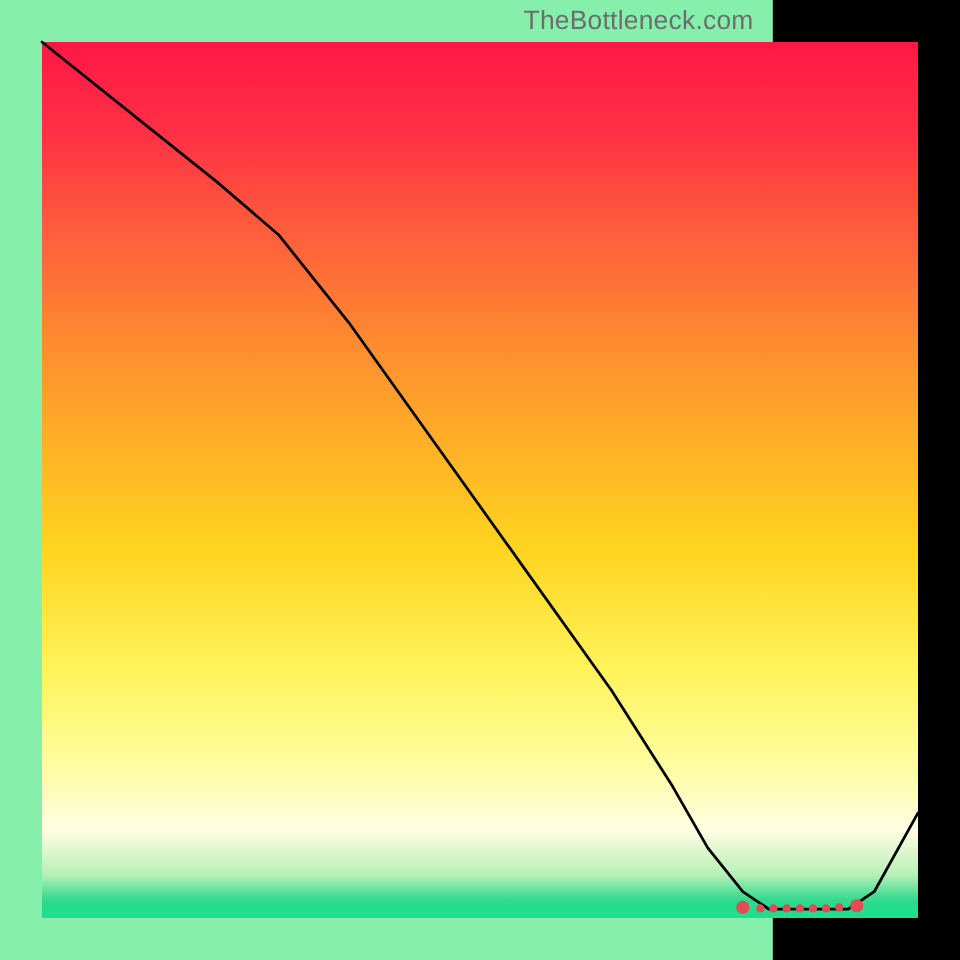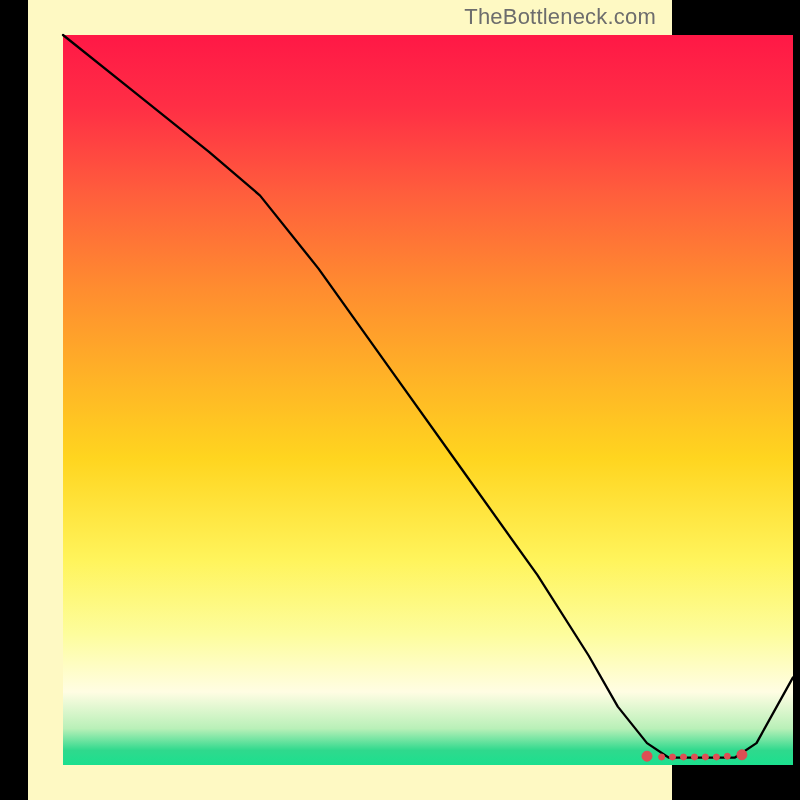--- a/index.html
+++ b/index.html
@@ -8,22 +8,21 @@
     width: 800px;
     height: 800px;
     background: #000;
     overflow: hidden;
     font-family: Arial, Helvetica, sans-serif;
   }
   .frame {
     position: relative;
     width: 644px;
     height: 800px;
-    background: #fef9c3;
-    margin-left: 28px;
+    background: #86efac;
   }
   .watermark {
     position: absolute;
     top: 4px;
     right: 16px;
     color: #6d6d6d;
     font-size: 22px;
     letter-spacing: 0.2px;
     user-select: none;
   }

